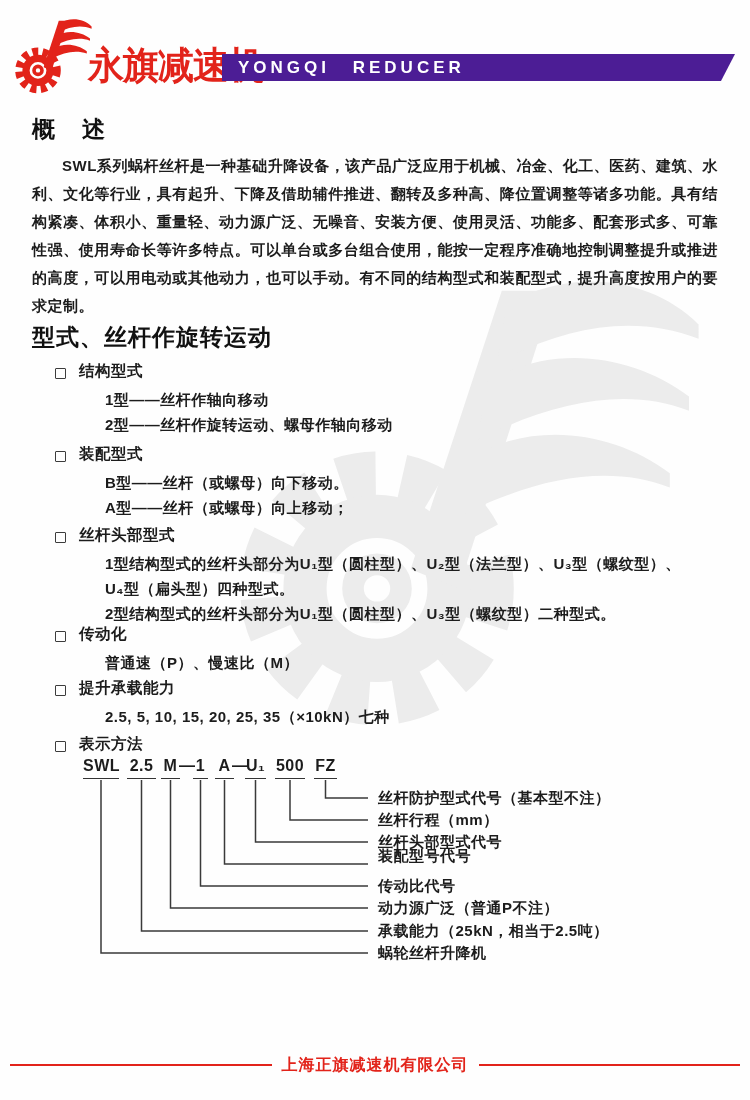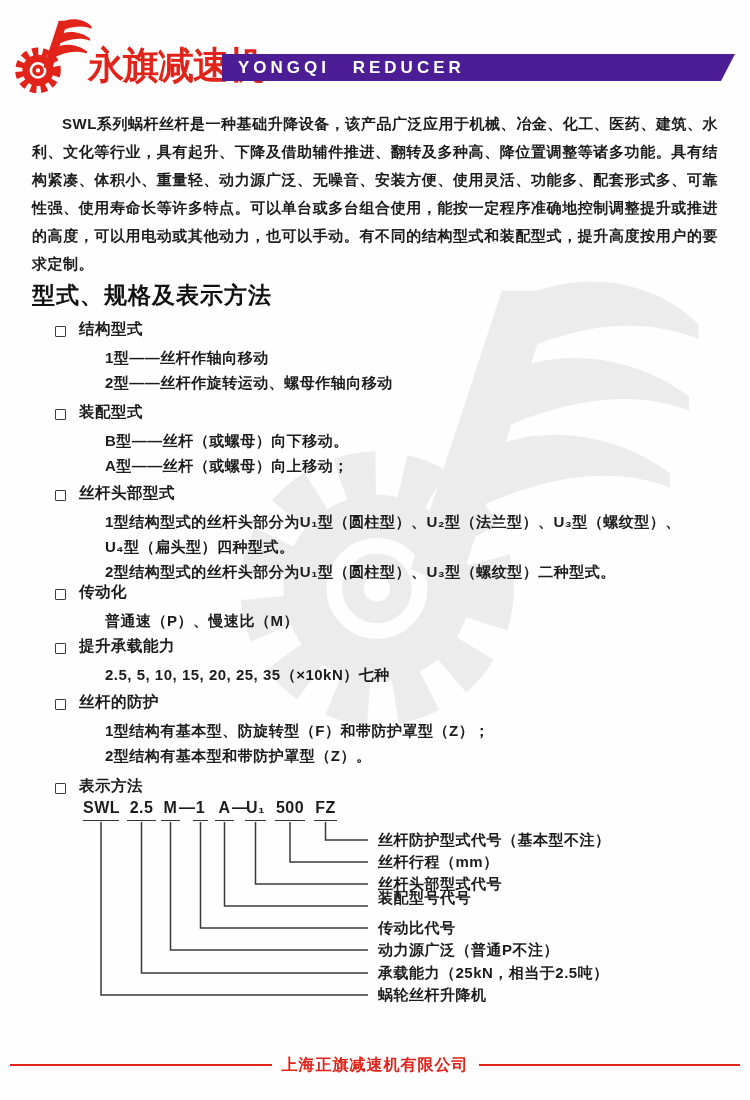--- a/index.html
+++ b/index.html
@@ -140,23 +140,24 @@
     <div class="header">
       <svg class="brand-mark">
         <use href="#logo-mark"></use>
       </svg>
       <div class="brand-text">永旗减速机</div>
       <div class="brand-banner">
         <span>YONGQI REDUCER</span>
       </div>
     </div>
 
+    <div class="h-overview">概　述</div>
     <p class="overview-para">SWL系列蜗杆丝杆是一种基础升降设备，该产品广泛应用于机械、冶金、化工、医药、建筑、水利、文化等行业，具有起升、下降及借助辅件推进、翻转及多种高、降位置调整等诸多功能。具有结构紧凑、体积小、重量轻、动力源广泛、无噪音、安装方便、使用灵活、功能多、配套形式多、可靠性强、使用寿命长等许多特点。可以单台或多台组合使用，能按一定程序准确地控制调整提升或推进的高度，可以用电动或其他动力，也可以手动。有不同的结构型式和装配型式，提升高度按用户的要求定制。</p>
 
-    <div class="h-spec">型式、规格及表示方法</div>
+    <div class="h-spec">型式、丝杆作旋转运动</div>
 
     <div class="spec-list">
 
       <div class="spec-item">
         <div class="spec-head">
           <span class="bullet"></span>
           <span>结构型式</span>
         </div>
         <div class="spec-lines">
           <div class="spec-line">1型——丝杆作轴向移动</div>
@@ -200,30 +201,20 @@
       <div class="spec-item">
         <div class="spec-head">
           <span class="bullet"></span>
           <span>提升承载能力</span>
         </div>
         <div class="spec-lines">
           <div class="spec-line">2.5, 5, 10, 15, 20, 25, 35（×10kN）七种</div>
         </div>
       </div>
 
-      <div class="spec-item">
-        <div class="spec-head">
-          <span class="bullet"></span>
-          <span>丝杆的防护</span>
-        </div>
-        <div class="spec-lines">
-          <div class="spec-line">1型结构有基本型、防旋转型（F）和带防护罩型（Z）；</div>
-          <div class="spec-line">2型结构有基本型和带防护罩型（Z）。</div>
-        </div>
-      </div>
 
       <div class="spec-item">
         <div class="spec-head">
           <span class="bullet"></span>
           <span>表示方法</span>
         </div>
       </div>
 
     </div>
 

